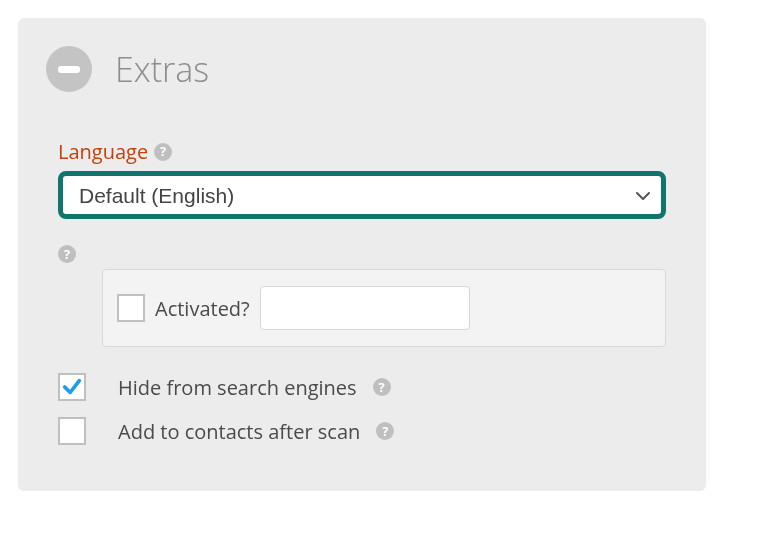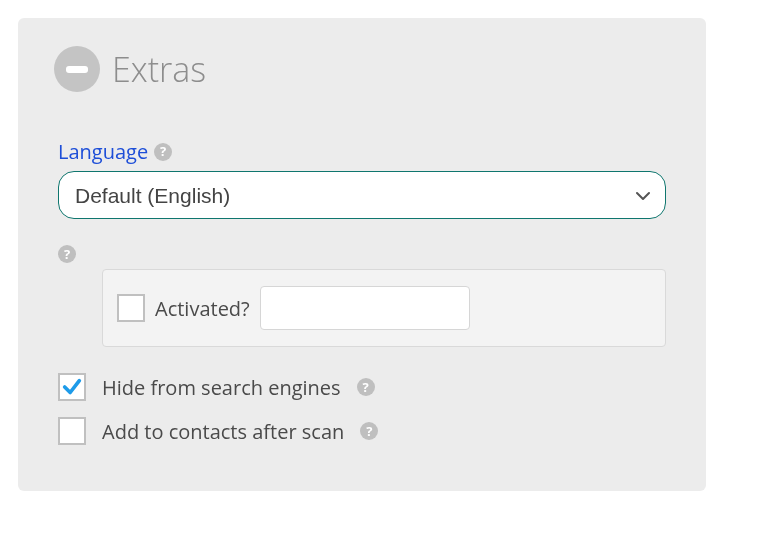--- a/index.html
+++ b/index.html
@@ -14,22 +14,22 @@
   .panel {
     margin: 18px;
     width: 688px;
     background: #ececec;
     border-radius: 6px;
     padding-bottom: 30px;
   }
   .panel-header {
     display: flex;
     align-items: flex-start;
-    gap: 12px;
-    padding: 28px 18px 10px 36px;
+    gap: 23px;
+    padding: 28px 18px 10px 28px;
   }
   .collapse-circle {
     width: 46px;
     height: 46px;
     border-radius: 50%;
     background: #c4c4c4;
     display: flex;
     align-items: center;
     justify-content: center;
     cursor: pointer;
@@ -52,21 +52,21 @@
     margin-bottom: 26px;
   }
   .label-row {
     display: flex;
     align-items: center;
     gap: 6px;
     margin-bottom: 6px;
   }
   .field-label {
     font-size: 20px;
-    color: #1d4ed8;
+    color: #c2410c;
   }
   .help-icon {
     width: 18px;
     height: 18px;
     border-radius: 50%;
     background: #bfbfbf;
     color: #ffffff;
     font-size: 13px;
     font-weight: 700;
     display: inline-flex;
@@ -75,22 +75,22 @@
     cursor: pointer;
     line-height: 1;
   }
   .select-wrap {
     position: relative;
     width: 100%;
   }
   .select-control {
     width: 100%;
     height: 48px;
-    border: 1px solid #0f766e;
-    border-radius: 16px;
+    border: 5px solid #0f766e;
+    border-radius: 8px;
     background: #ffffff;
     font-size: 21px;
     color: #444;
     padding: 0 40px 0 16px;
     appearance: none;
     -webkit-appearance: none;
     cursor: pointer;
   }
   .select-caret {
     position: absolute;
@@ -138,20 +138,21 @@
   }
   .check-row {
     display: flex;
     align-items: center;
     gap: 16px;
     margin-bottom: 16px;
   }
   .check-label {
     font-size: 20px;
     color: #4a4a4a;
+    margin-left: 16px;
   }
 </style>
 </head>
 <body>
 
 <div class="panel">
 
   <div class="panel-header">
     <div class="collapse-circle">
       <div class="collapse-dash"></div>

